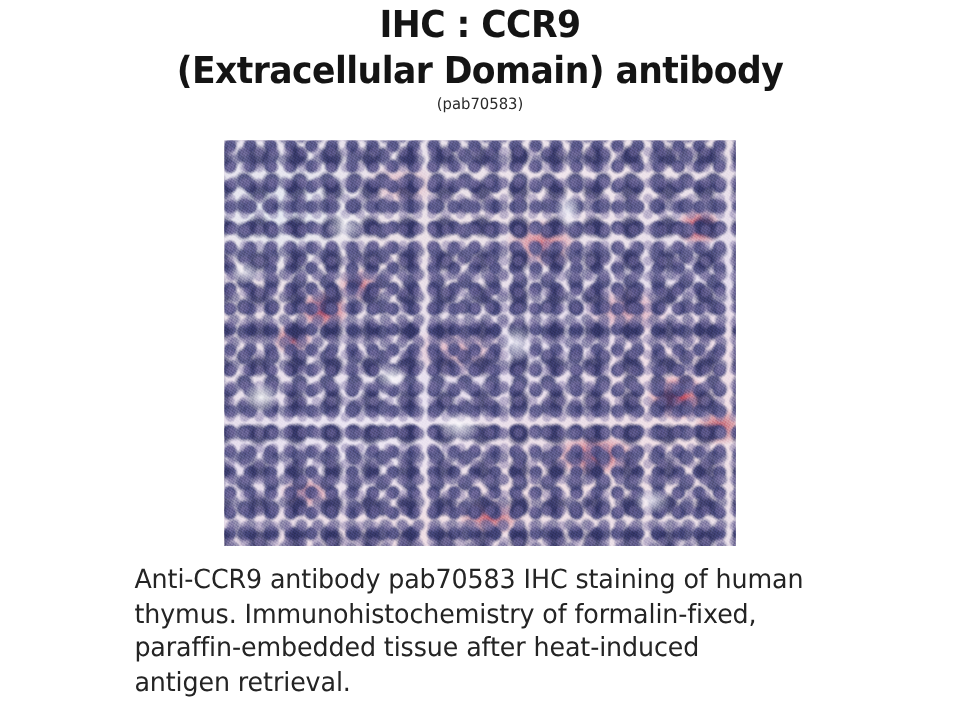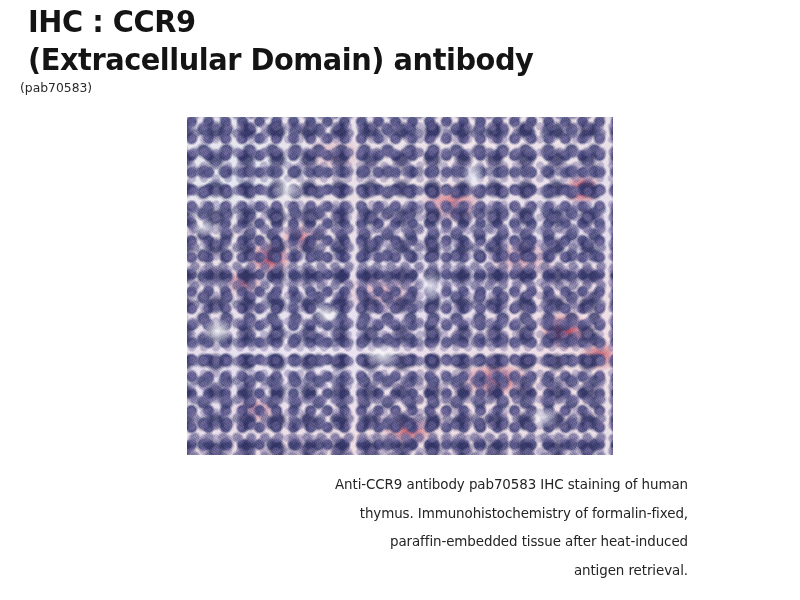--- a/index.html
+++ b/index.html
@@ -23,20 +23,21 @@
     height: 600px;
     background: #ffffff;
   }
 
   
   .title-block {
     position: absolute;
     left: 0;
     top: 2px;
     width: 800px;
+    text-align: center;
   }
   .title-line {
     font-family: "DejaVu Sans", sans-serif;
     font-weight: bold;
     color: #141414;
     letter-spacing: -0.5px;
     white-space: nowrap;
   }
   .title-line-1 {
     font-size: 31px;
@@ -165,23 +166,23 @@
     overflow: hidden;
   }
   .logo-svg { display: block; }
 
   
   .caption {
     position: absolute;
     left: 100px;
     top: 470px;
     width: 600px;
-    text-align: right;
-    font-family: "DejaVu Sans", sans-serif;
-    font-size: 14px;
+    text-align: left;
+    font-family: "DejaVu Sans", sans-serif;
+    font-size: 22px;
     line-height: 28.5px;
     color: #242424;
     letter-spacing: -0.1px;
   }
   .caption-line { display: block; white-space: nowrap; transform: scaleX(0.96); }
 </style>
 </head>
 <body>
 
 <div id="page">

